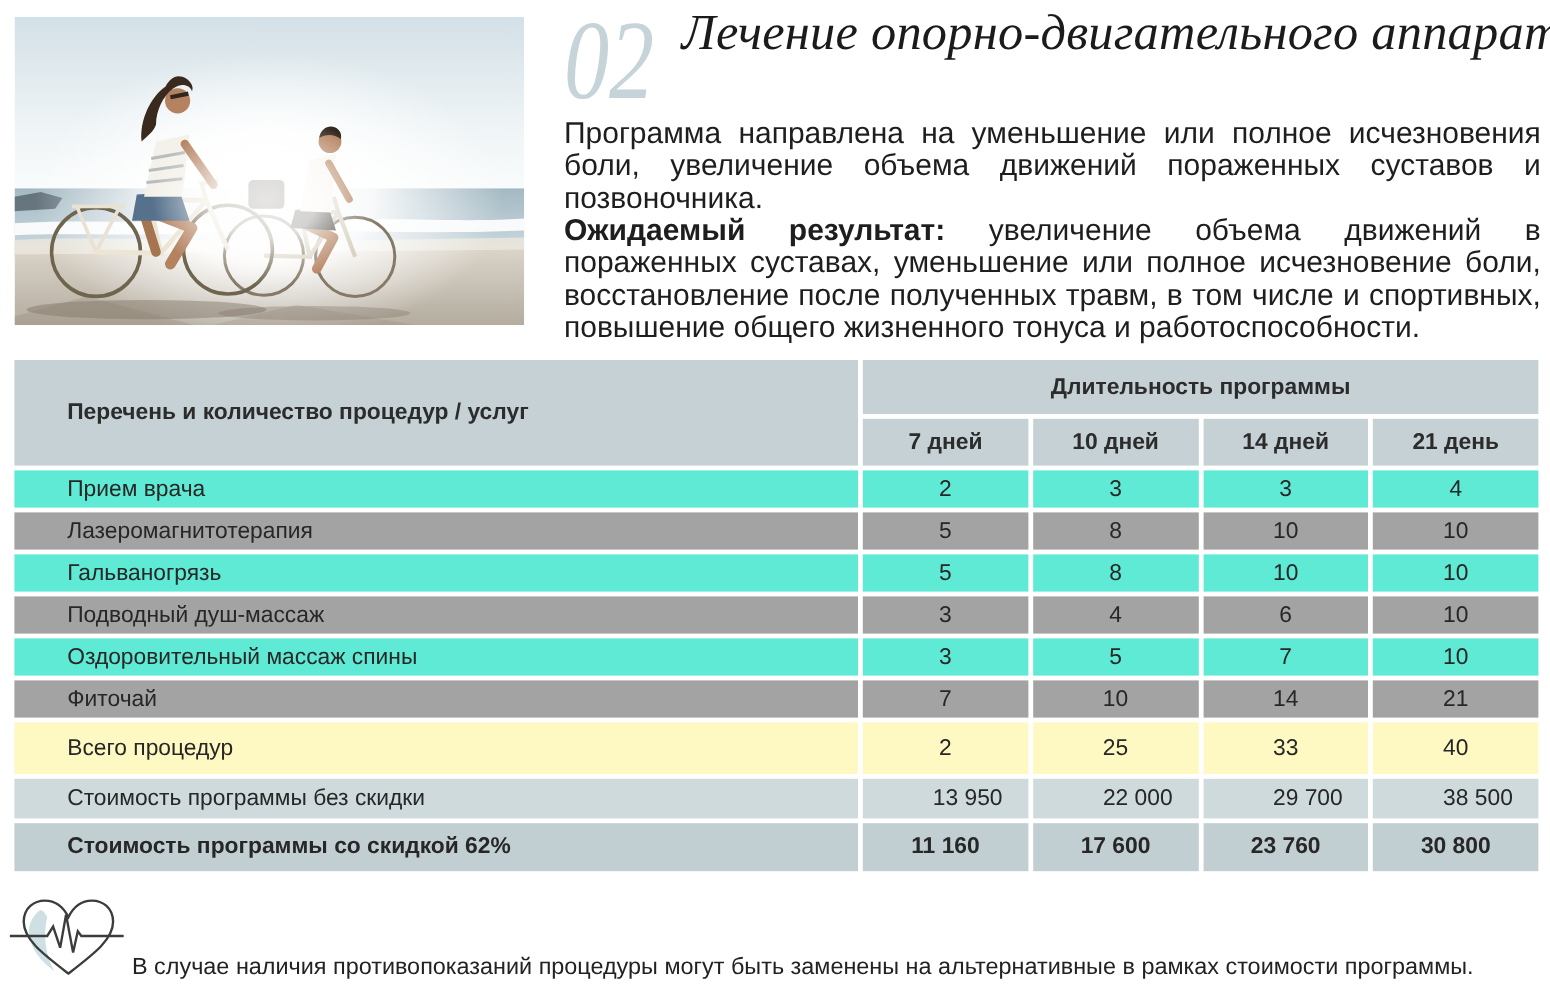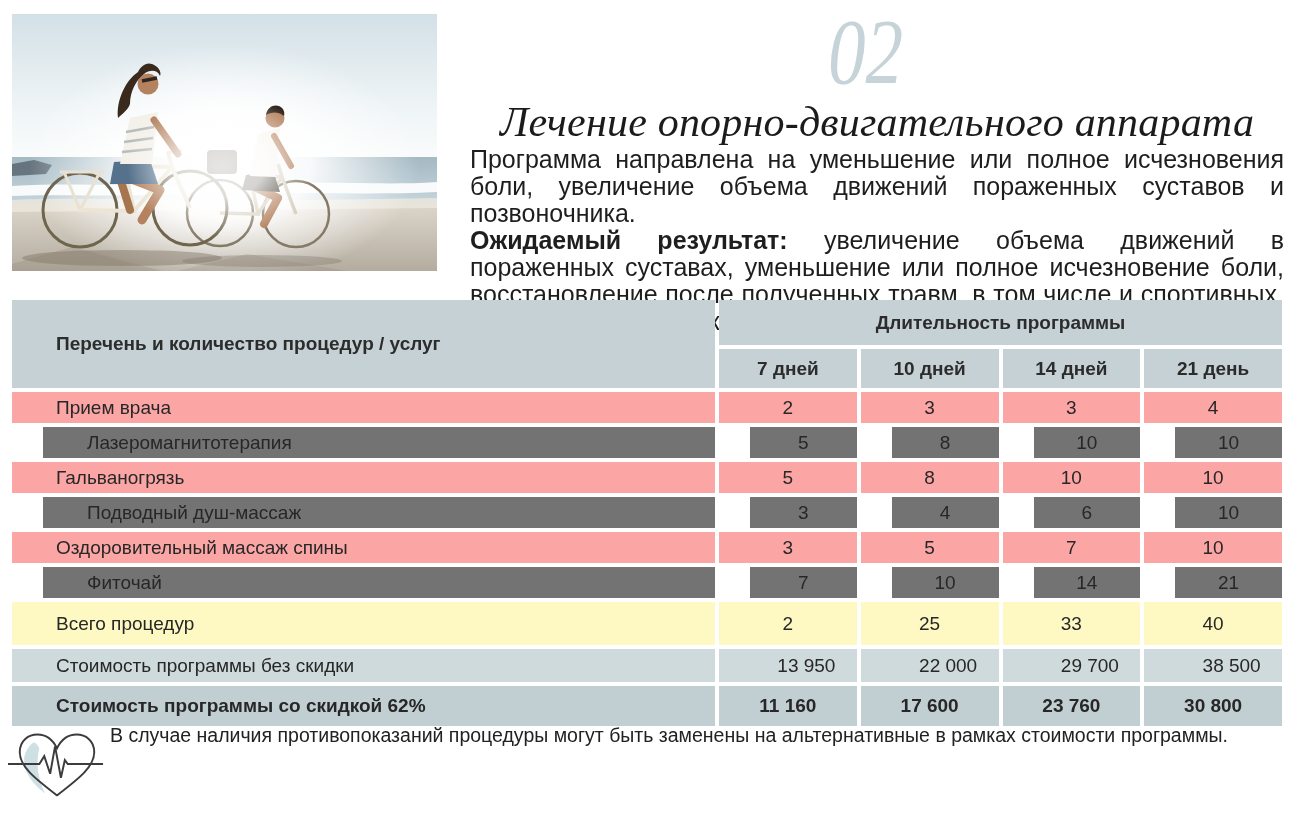--- a/index.html
+++ b/index.html
@@ -6,21 +6,21 @@
   body{
     width:1292px;height:831px;position:relative;overflow:hidden;
     background:#ffffff;color:#1e1e1e;
     font-family:"Liberation Sans",sans-serif;
   }
   
   .photo{position:absolute;left:12px;top:14px;width:425px;height:257px;overflow:hidden;}
   .photo svg{display:block;width:100%;height:100%;}
   
   .content{position:absolute;left:470px;top:4px;width:814px;}
-  .title-row{display:flex;align-items:center;flex-direction:column;}
+  .title-row{display:flex;align-items:flex-start;}
   .sec-num{
     font-family:"Liberation Serif",serif;font-style:italic;font-weight:400;
     font-size:94px;line-height:94px;color:#c6d4d9;
     display:inline-block;transform:scaleX(0.8);transform-origin:left bottom;
     margin-right:4px;flex:none;
   }
   .page-title{
     font-family:"Liberation Serif",serif;font-style:italic;font-weight:400;
     font-size:42px;color:#1b1b1b;margin:0;white-space:nowrap;letter-spacing:0.2px;
   }
@@ -36,27 +36,27 @@
     grid-template-rows:45px 39px 31px 31px 31px 31px 31px 31px 43px 33px 40px;
     gap:4px;
     font-size:19px;color:#272727;
   }
   .cell{display:flex;align-items:center;}
   .cell.label{padding-left:44px;}
   .cell.num{justify-content:center;}
   .hdr{background:#c5d1d4;font-weight:bold;color:#2c2c2c;}
   .h-services{grid-row:1/3;grid-column:1;}
   .h-duration{grid-column:2/6;}
-  .light{background:#fca5a5;}
-  .tint{background:#737373;margin-left:31px;}
+  .light{background:#5eead4;}
+  .tint{background:#a3a3a3;}
   .total{background:#fef9c3;}
   .price{background:#cfdadc;padding-left:37px;}
   .discount{background:#c2cfd2;font-weight:bold;}
   
-  .footnote{position:absolute;left:8px;top:724px;display:flex;align-items:flex-start;}
+  .footnote{position:absolute;left:8px;top:740px;display:flex;align-items:flex-end;}
   .heart-icon{width:98px;height:78px;flex:none;}
   .footnote p{font-size:19.5px;margin:0 0 0 4px;white-space:nowrap;color:#222;}
 </style>
 </head>
 <body>
 
 <div class="photo">
   <svg viewBox="0 0 425 257" preserveAspectRatio="none">
     <defs>
       <linearGradient id="sky" x1="0" y1="0" x2="0" y2="1">

